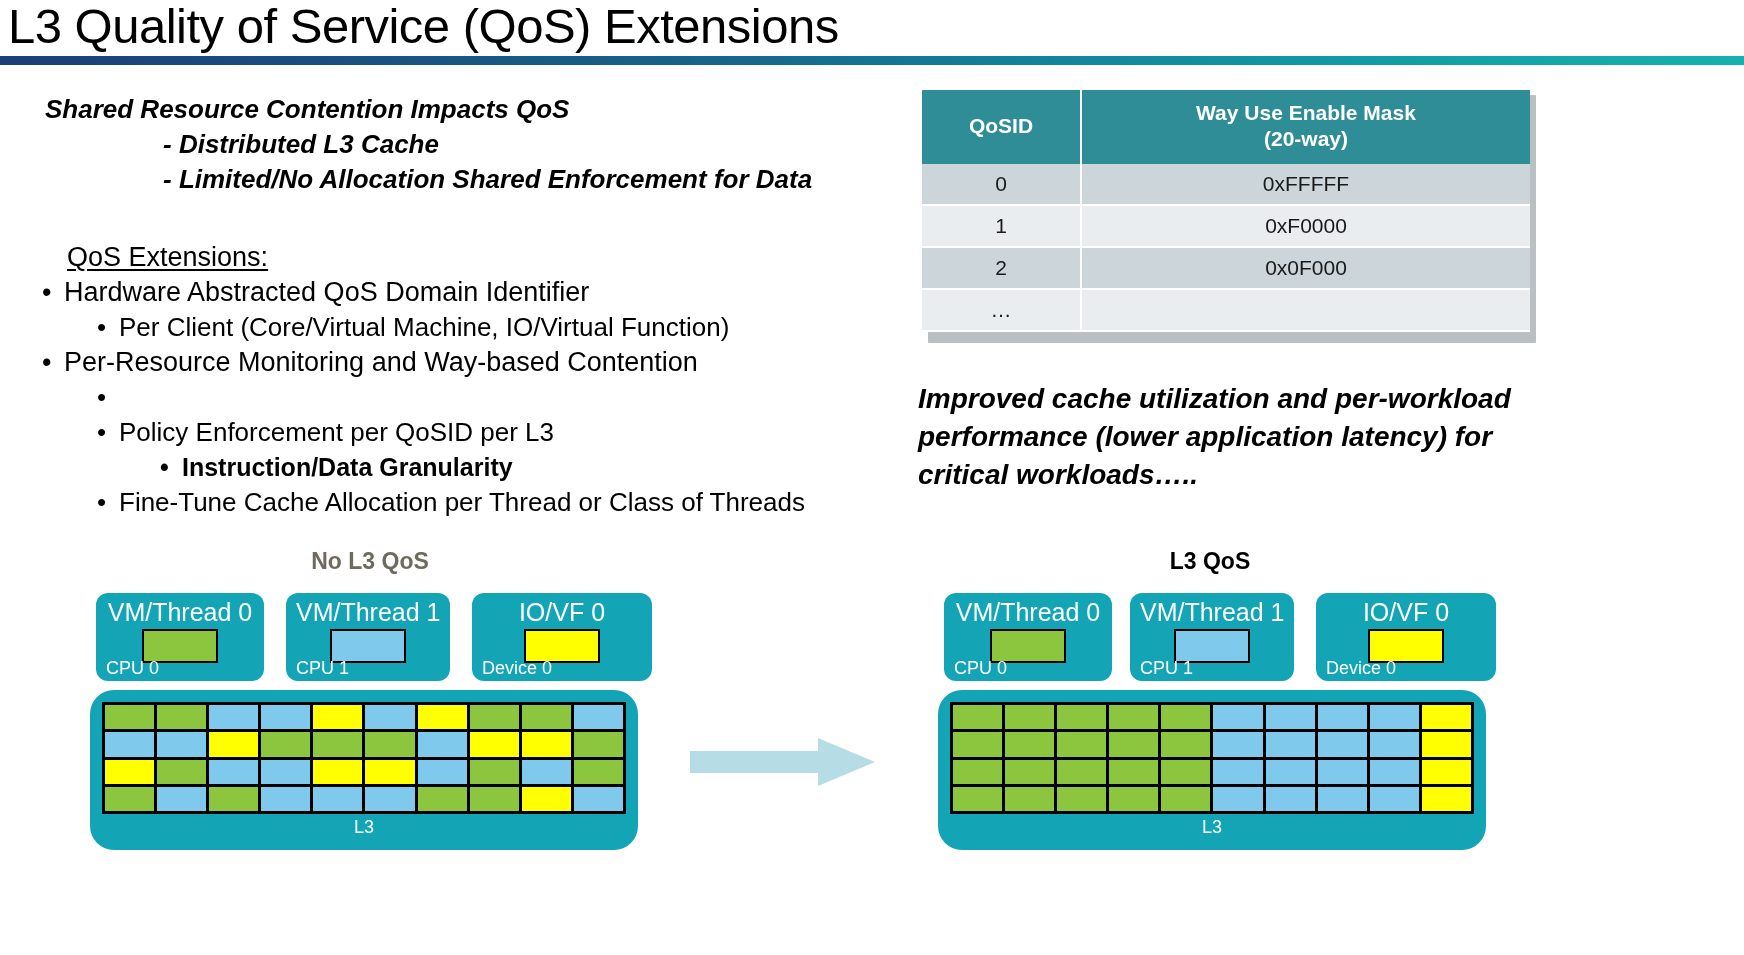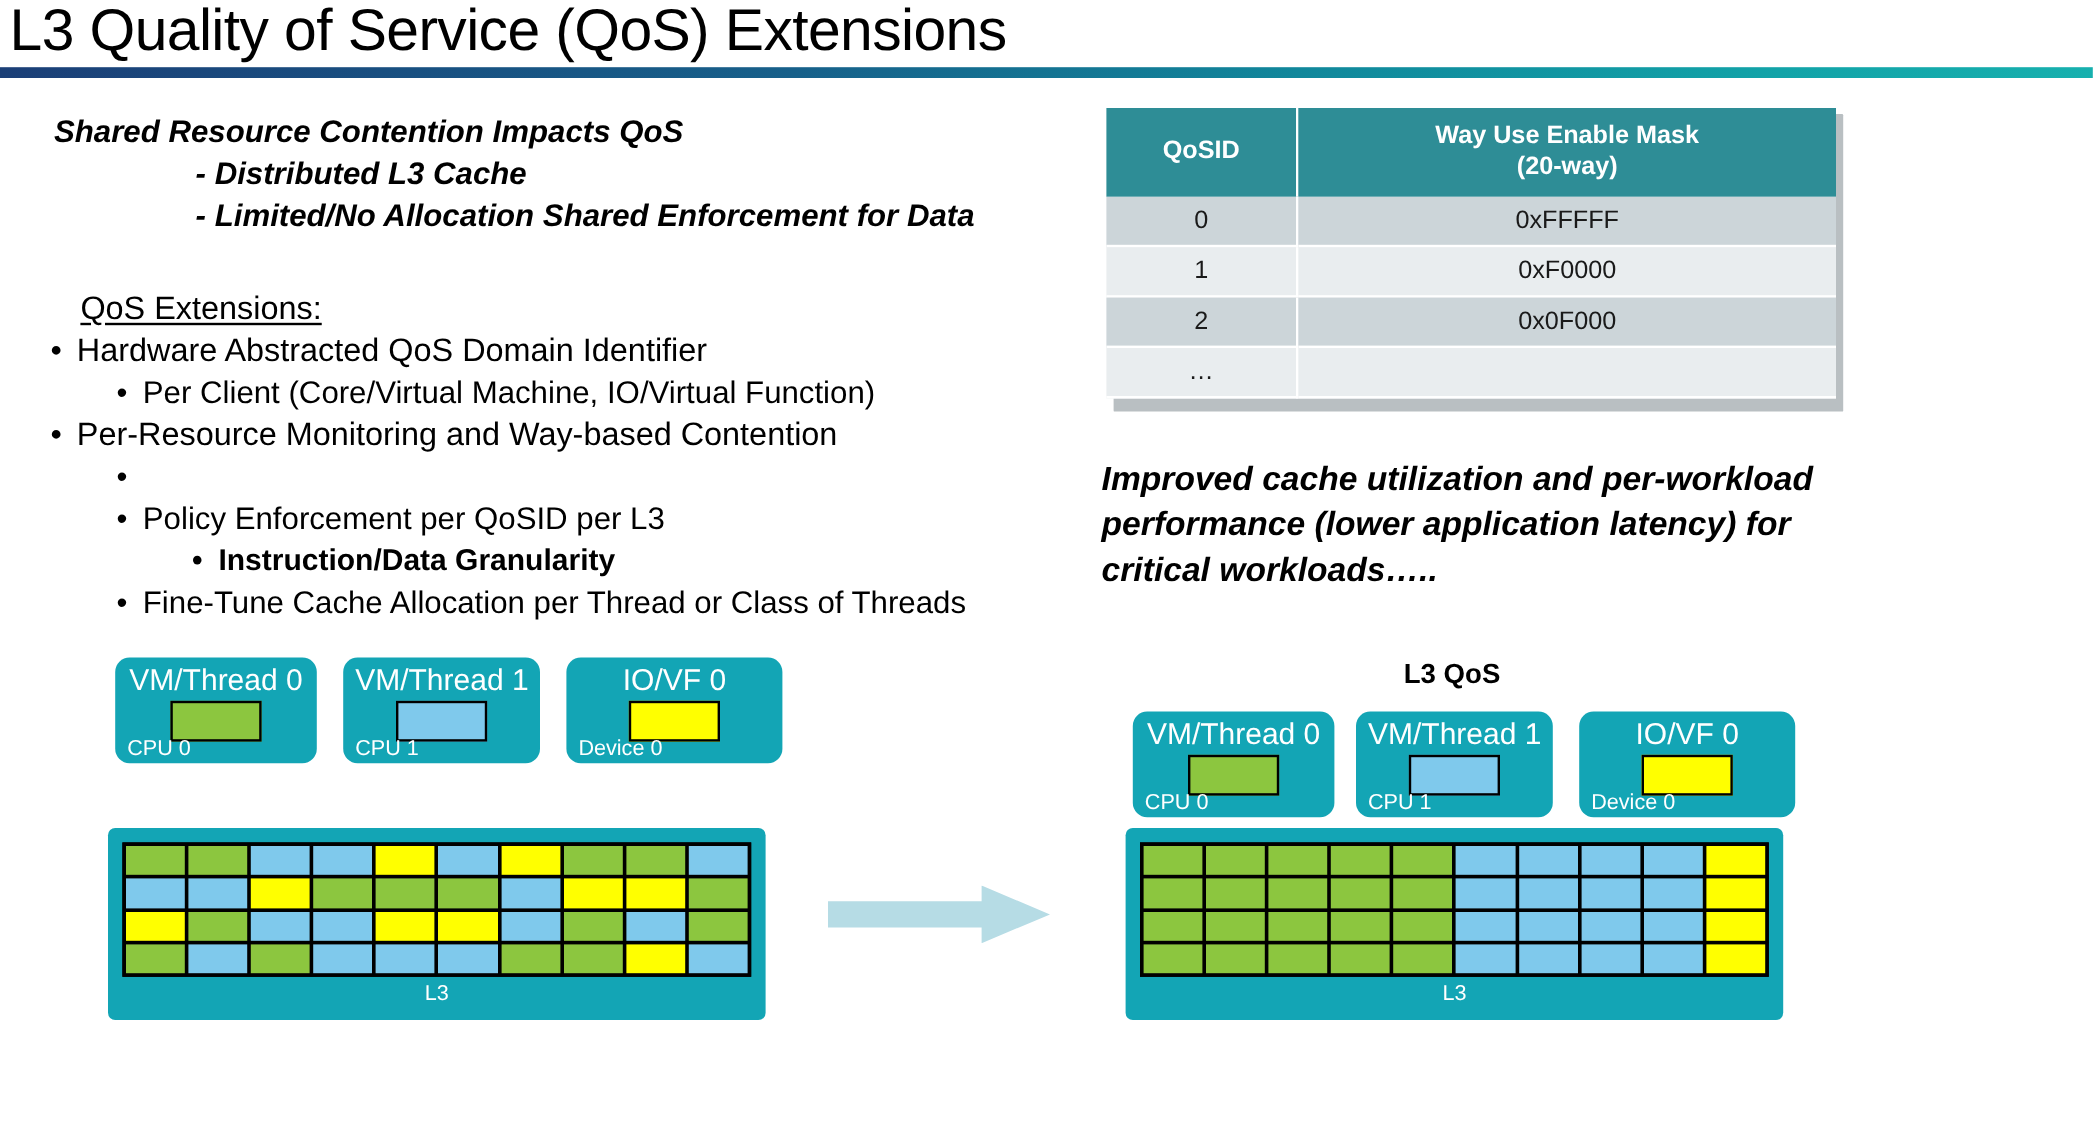--- a/index.html
+++ b/index.html
@@ -102,21 +102,21 @@
   
   #panel-left .c0{position:absolute;left:6px;top:0;width:168px;height:88px;}
   #panel-left .c1{position:absolute;left:196px;top:0;width:164px;height:88px;}
   #panel-left .c2{position:absolute;left:382px;top:0;width:180px;height:88px;}
   #panel-right .c0{position:absolute;left:14px;top:0;width:168px;height:88px;}
   #panel-right .c1{position:absolute;left:200px;top:0;width:164px;height:88px;}
   #panel-right .c2{position:absolute;left:386px;top:0;width:180px;height:88px;}
 
   .cache{
     position:absolute;top:142px;left:0;width:548px;height:160px;
-    background:#13a5b5;border-radius:6px;box-sizing:border-box;
+    background:#13a5b5;border-radius:24px;box-sizing:border-box;
     padding:12px 12px 0 12px;
   }
   #panel-right .cache{left:8px;}
   .grid{
     border:3px solid #000;background:#000;
     display:grid;gap:3px;
     box-sizing:border-box;
   }
   .grid.g-left{grid-template-columns:repeat(10,1fr);grid-template-rows:repeat(4,1fr);height:112px;}
   .grid.g-right{grid-template-columns:repeat(10,1fr);grid-template-rows:repeat(4,1fr);height:112px;}
@@ -197,20 +197,21 @@
       <tr class="row-light">
         <td class="c-id">…</td>
         <td></td>
       </tr>
     </tbody>
 </table>
 
 <div id="improved">Improved cache utilization and per-workload performance (lower application latency) for critical workloads…..</div>
 
 <div class="panel" id="panel-left">
+  <div class="panel-title">No L3 QoS</div>
   <div class="clients" id="left-clients">
       <div class="client c0">
         <div class="cname">VM/Thread 0</div>
         <div class="chip" style="background: rgb(140, 198, 63);"></div>
         <div class="cdev">CPU 0</div>
       </div>
       <div class="client c1">
         <div class="cname">VM/Thread 1</div>
         <div class="chip" style="background: rgb(127, 201, 236);"></div>
         <div class="cdev">CPU 1</div>

